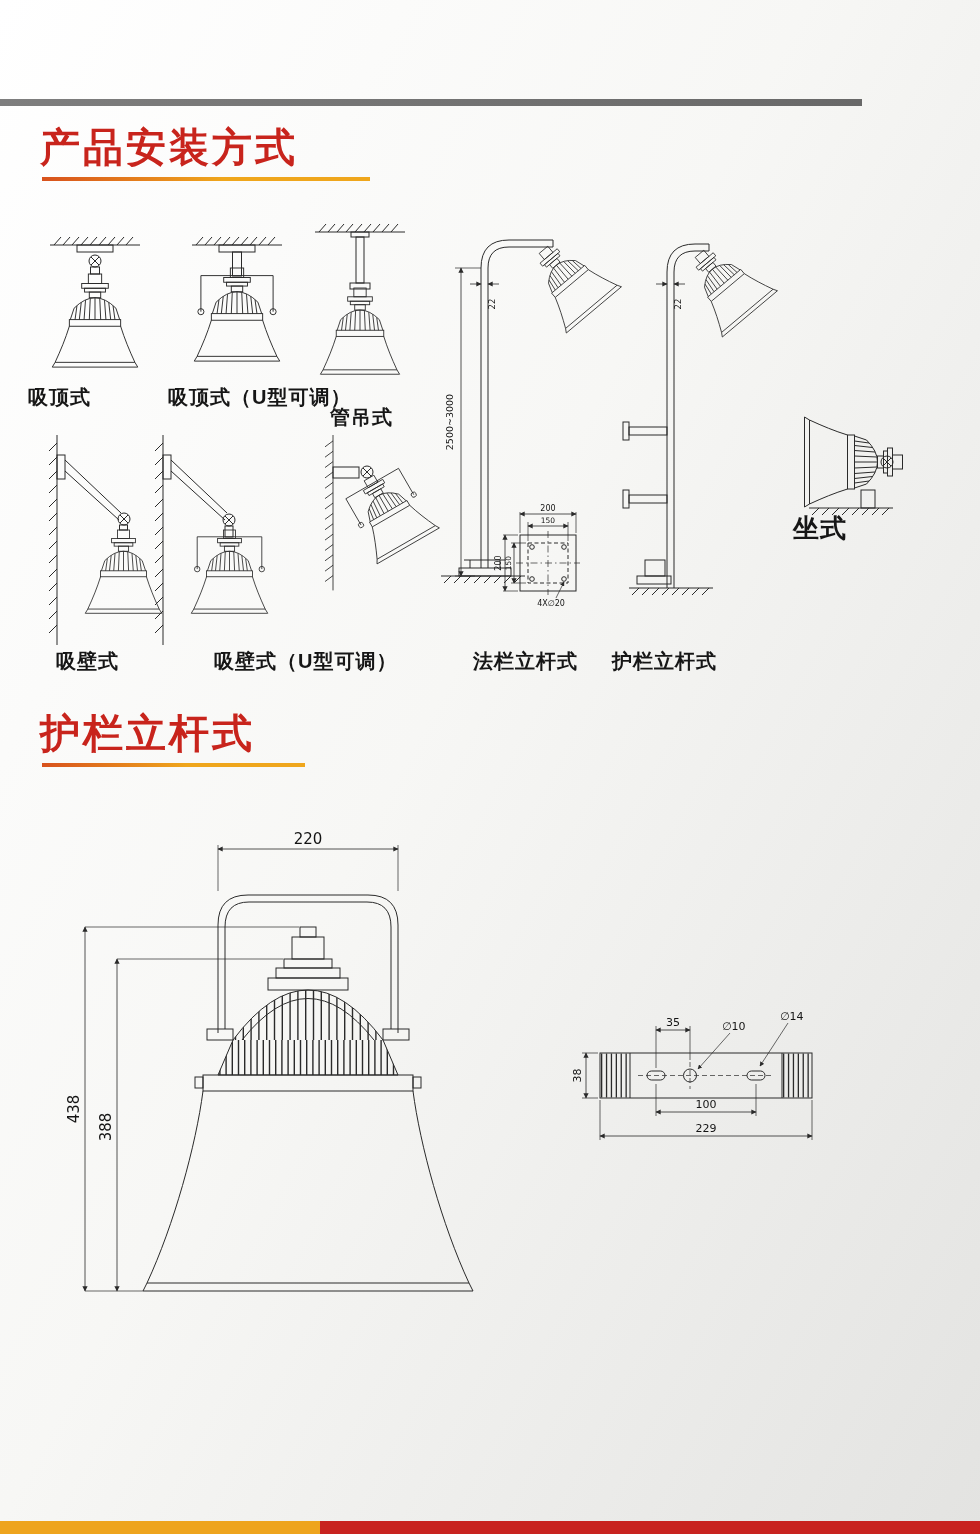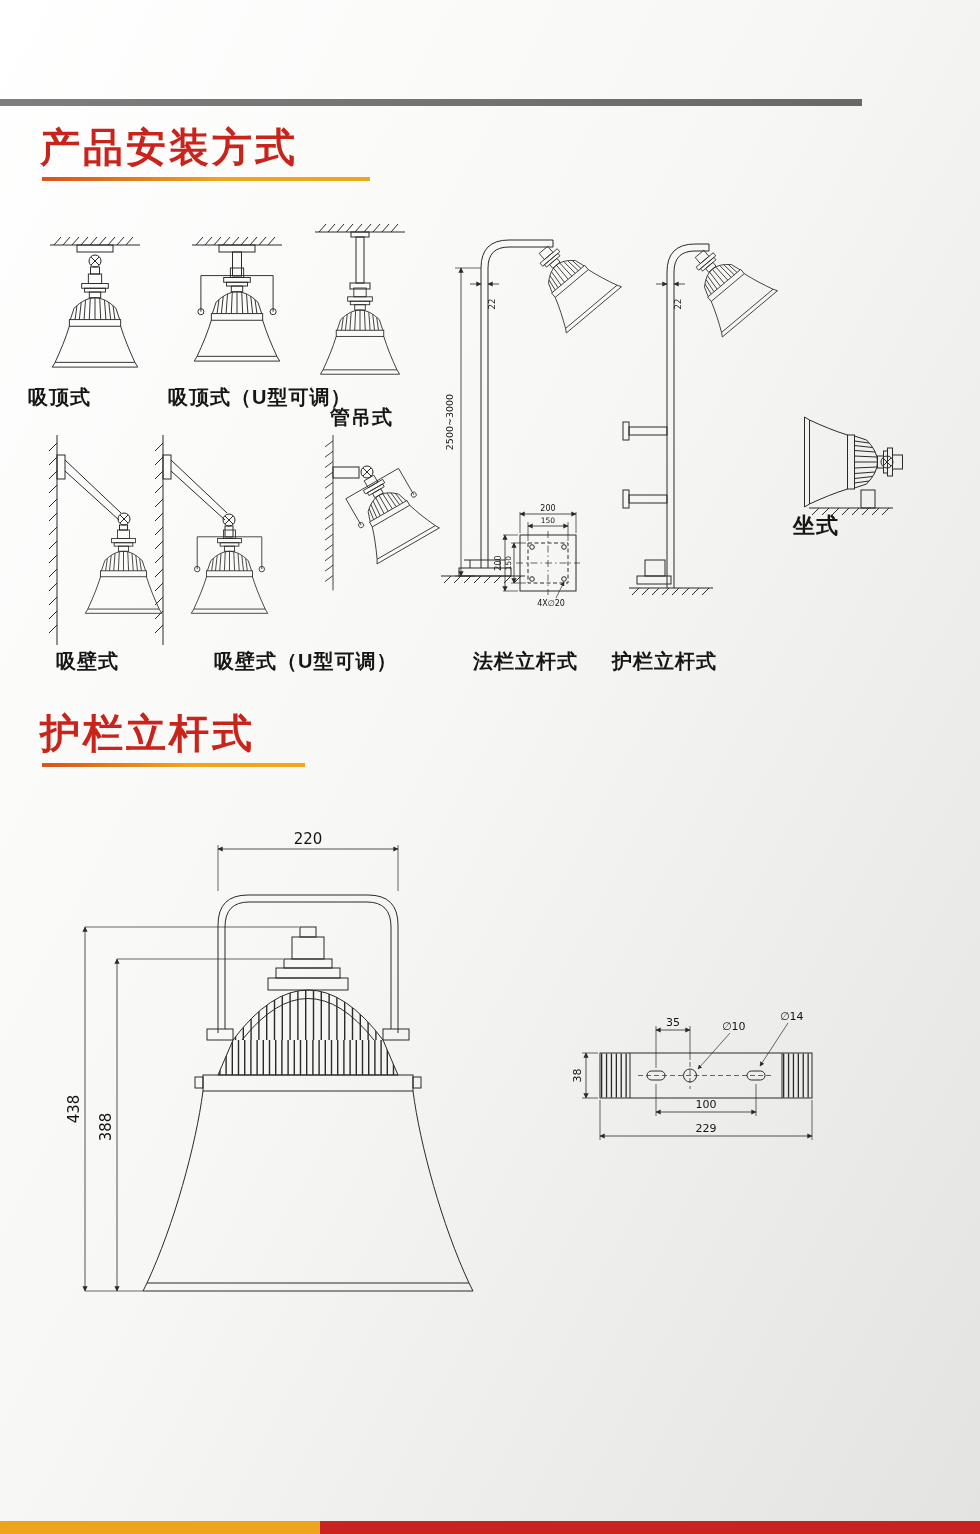--- a/index.html
+++ b/index.html
@@ -8,21 +8,21 @@
         font-family:"Liberation Sans","DejaVu Sans",sans-serif;}
   .abs{position:absolute;}
   .topbar{position:absolute;left:0;top:99px;width:862px;height:7px;
           background:linear-gradient(90deg,#7e7e7e,#686868);}
   .heading{position:absolute;left:40px;font-size:40px;font-weight:bold;color:#c8241c;
            letter-spacing:3px;white-space:nowrap;}
   .underline{position:absolute;left:42px;height:4px;
              background:linear-gradient(90deg,#d8521d,#efa61c 55%,#efa61c);}
   .lbl{position:absolute;font-size:20px;font-weight:bold;color:#161616;
        letter-spacing:1px;white-space:nowrap;}
-  .lbl.small{font-size:22px;}
+  .lbl.small{font-size:26px;}
   .footL{position:absolute;left:0;bottom:0;width:320px;height:13px;background:#eea41d;}
   .footR{position:absolute;left:320px;bottom:0;width:660px;height:13px;background:#c8231f;}
   svg{overflow:visible;}
   symbol{overflow:visible;}
   .ln{fill:none;stroke:#2a2a2a;stroke-width:1;}
   .dim{fill:none;stroke:#2a2a2a;stroke-width:0.8;}
   .ext{fill:none;stroke:#2a2a2a;stroke-width:0.7;}
   .t{font-family:"DejaVu Sans","Liberation Sans",sans-serif;fill:#141414;}
 </style>
 </head>

